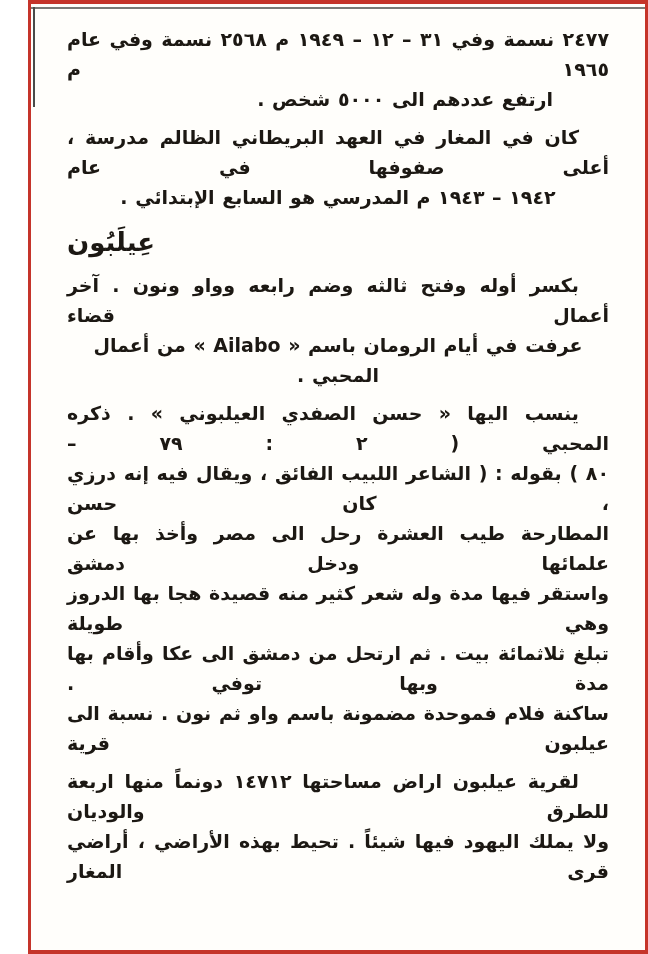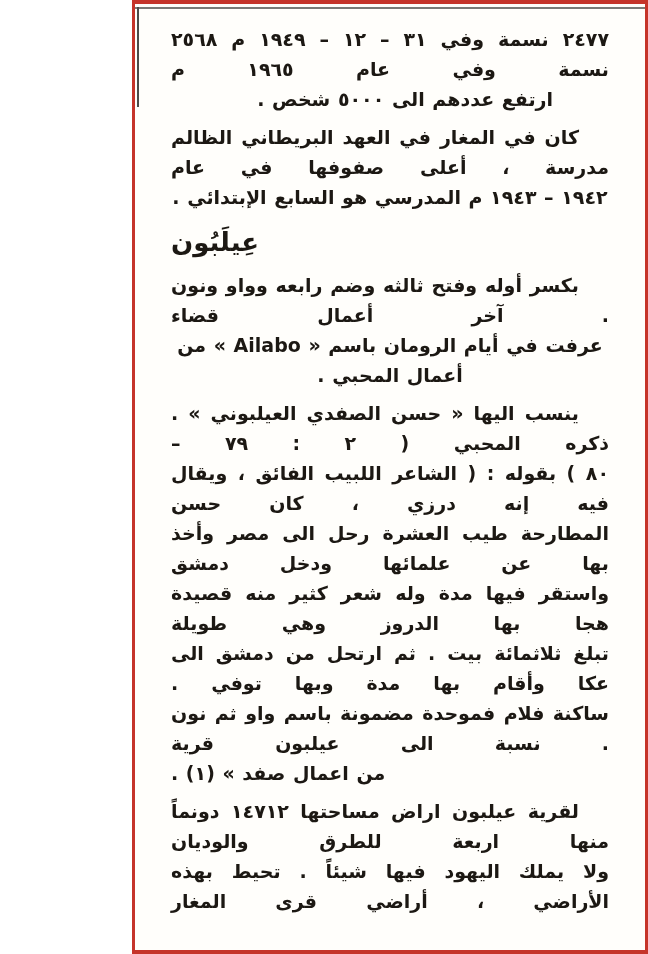--- a/index.html
+++ b/index.html
@@ -1,18 +1,18 @@
 <!DOCTYPE html>
 <html lang="ar" dir="rtl" style="--frame-red: #c5342a; --ink: #1c1813; --paper: #fffefb;"><head>
 <meta charset="utf-8">
 <style>
   html,body{margin:0;padding:0;background:#ffffff;}
   .page{
     position:relative;
-    width:516px;height:954px;
+    width:620px;height:954px;
     box-sizing:border-box;
     background:var(--paper,#fffefb);
     border-style:solid;
     border-color:var(--frame-red,#c5342a);
     border-width:4px 3px 4px 3px;
     overflow:hidden;
     font-family:"DejaVu Sans",sans-serif;
   }
   .scan-top-rule{
     position:absolute;top:3px;left:0;right:0;height:2px;
@@ -75,21 +75,20 @@
       <div class="line center">عرفت في أيام الرومان باسم « Ailabo » من أعمال المحبي .</div>
     </div>
 
     <div class="para">
       <div class="line indent">ينسب اليها « حسن الصفدي العيلبوني » . ذكره المحبي ( ٢ : ٧٩ –</div>
       <div class="line">٨٠ ) بقوله : ( الشاعر اللبيب الفائق ، ويقال فيه إنه درزي ، كان حسن</div>
       <div class="line">المطارحة طيب العشرة رحل الى مصر وأخذ بها عن علمائها ودخل دمشق</div>
       <div class="line">واستقر فيها مدة وله شعر كثير منه قصيدة هجا بها الدروز وهي طويلة</div>
       <div class="line">تبلغ ثلاثمائة بيت . ثم ارتحل من دمشق الى عكا وأقام بها مدة وبها توفي .</div>
       <div class="line">ساكنة فلام فموحدة مضمونة باسم واو ثم نون . نسبة الى عيلبون قرية</div>
-      <div class="line left-end">من اعمال صفد » (١) .</div>
     </div>
 
     <div class="para">
       <div class="line indent">لقرية عيلبون اراض مساحتها ١٤٧١٢ دونماً منها اربعة للطرق والوديان</div>
       <div class="line">ولا يملك اليهود فيها شيئاً . تحيط بهذه الأراضي ، أراضي قرى المغار</div>
 
     </div>
 
   </div>
 </div>

